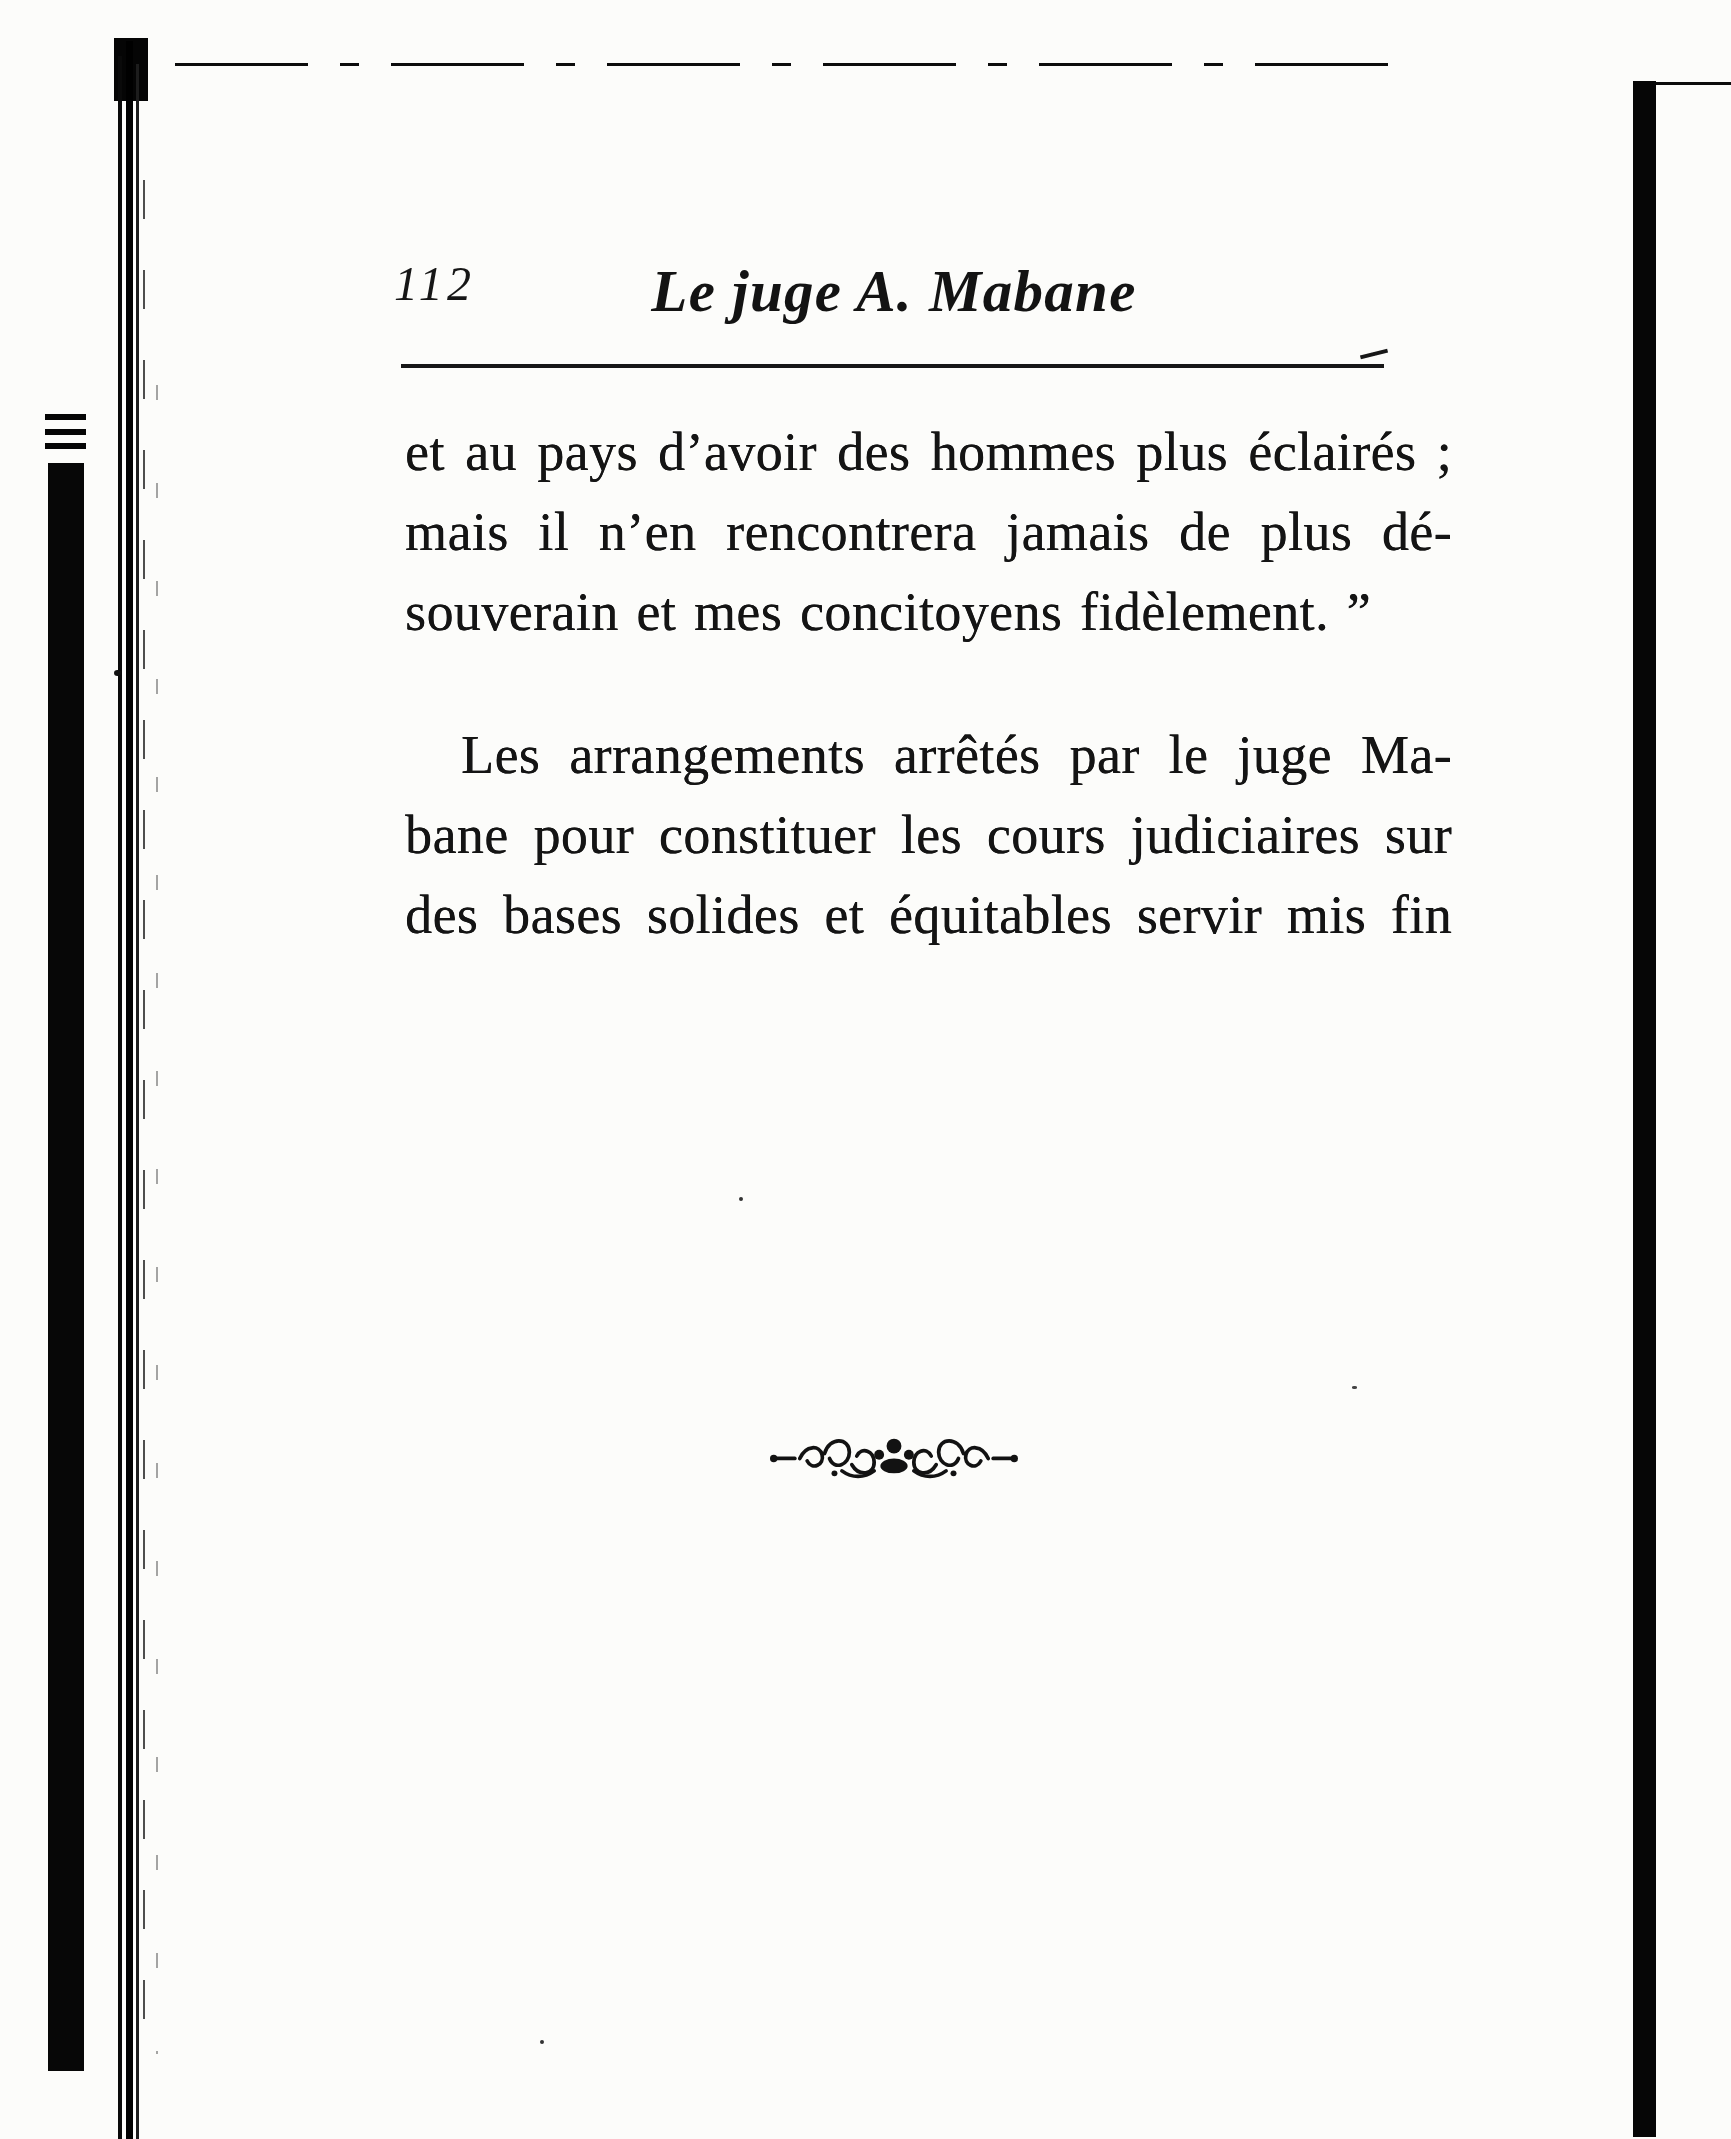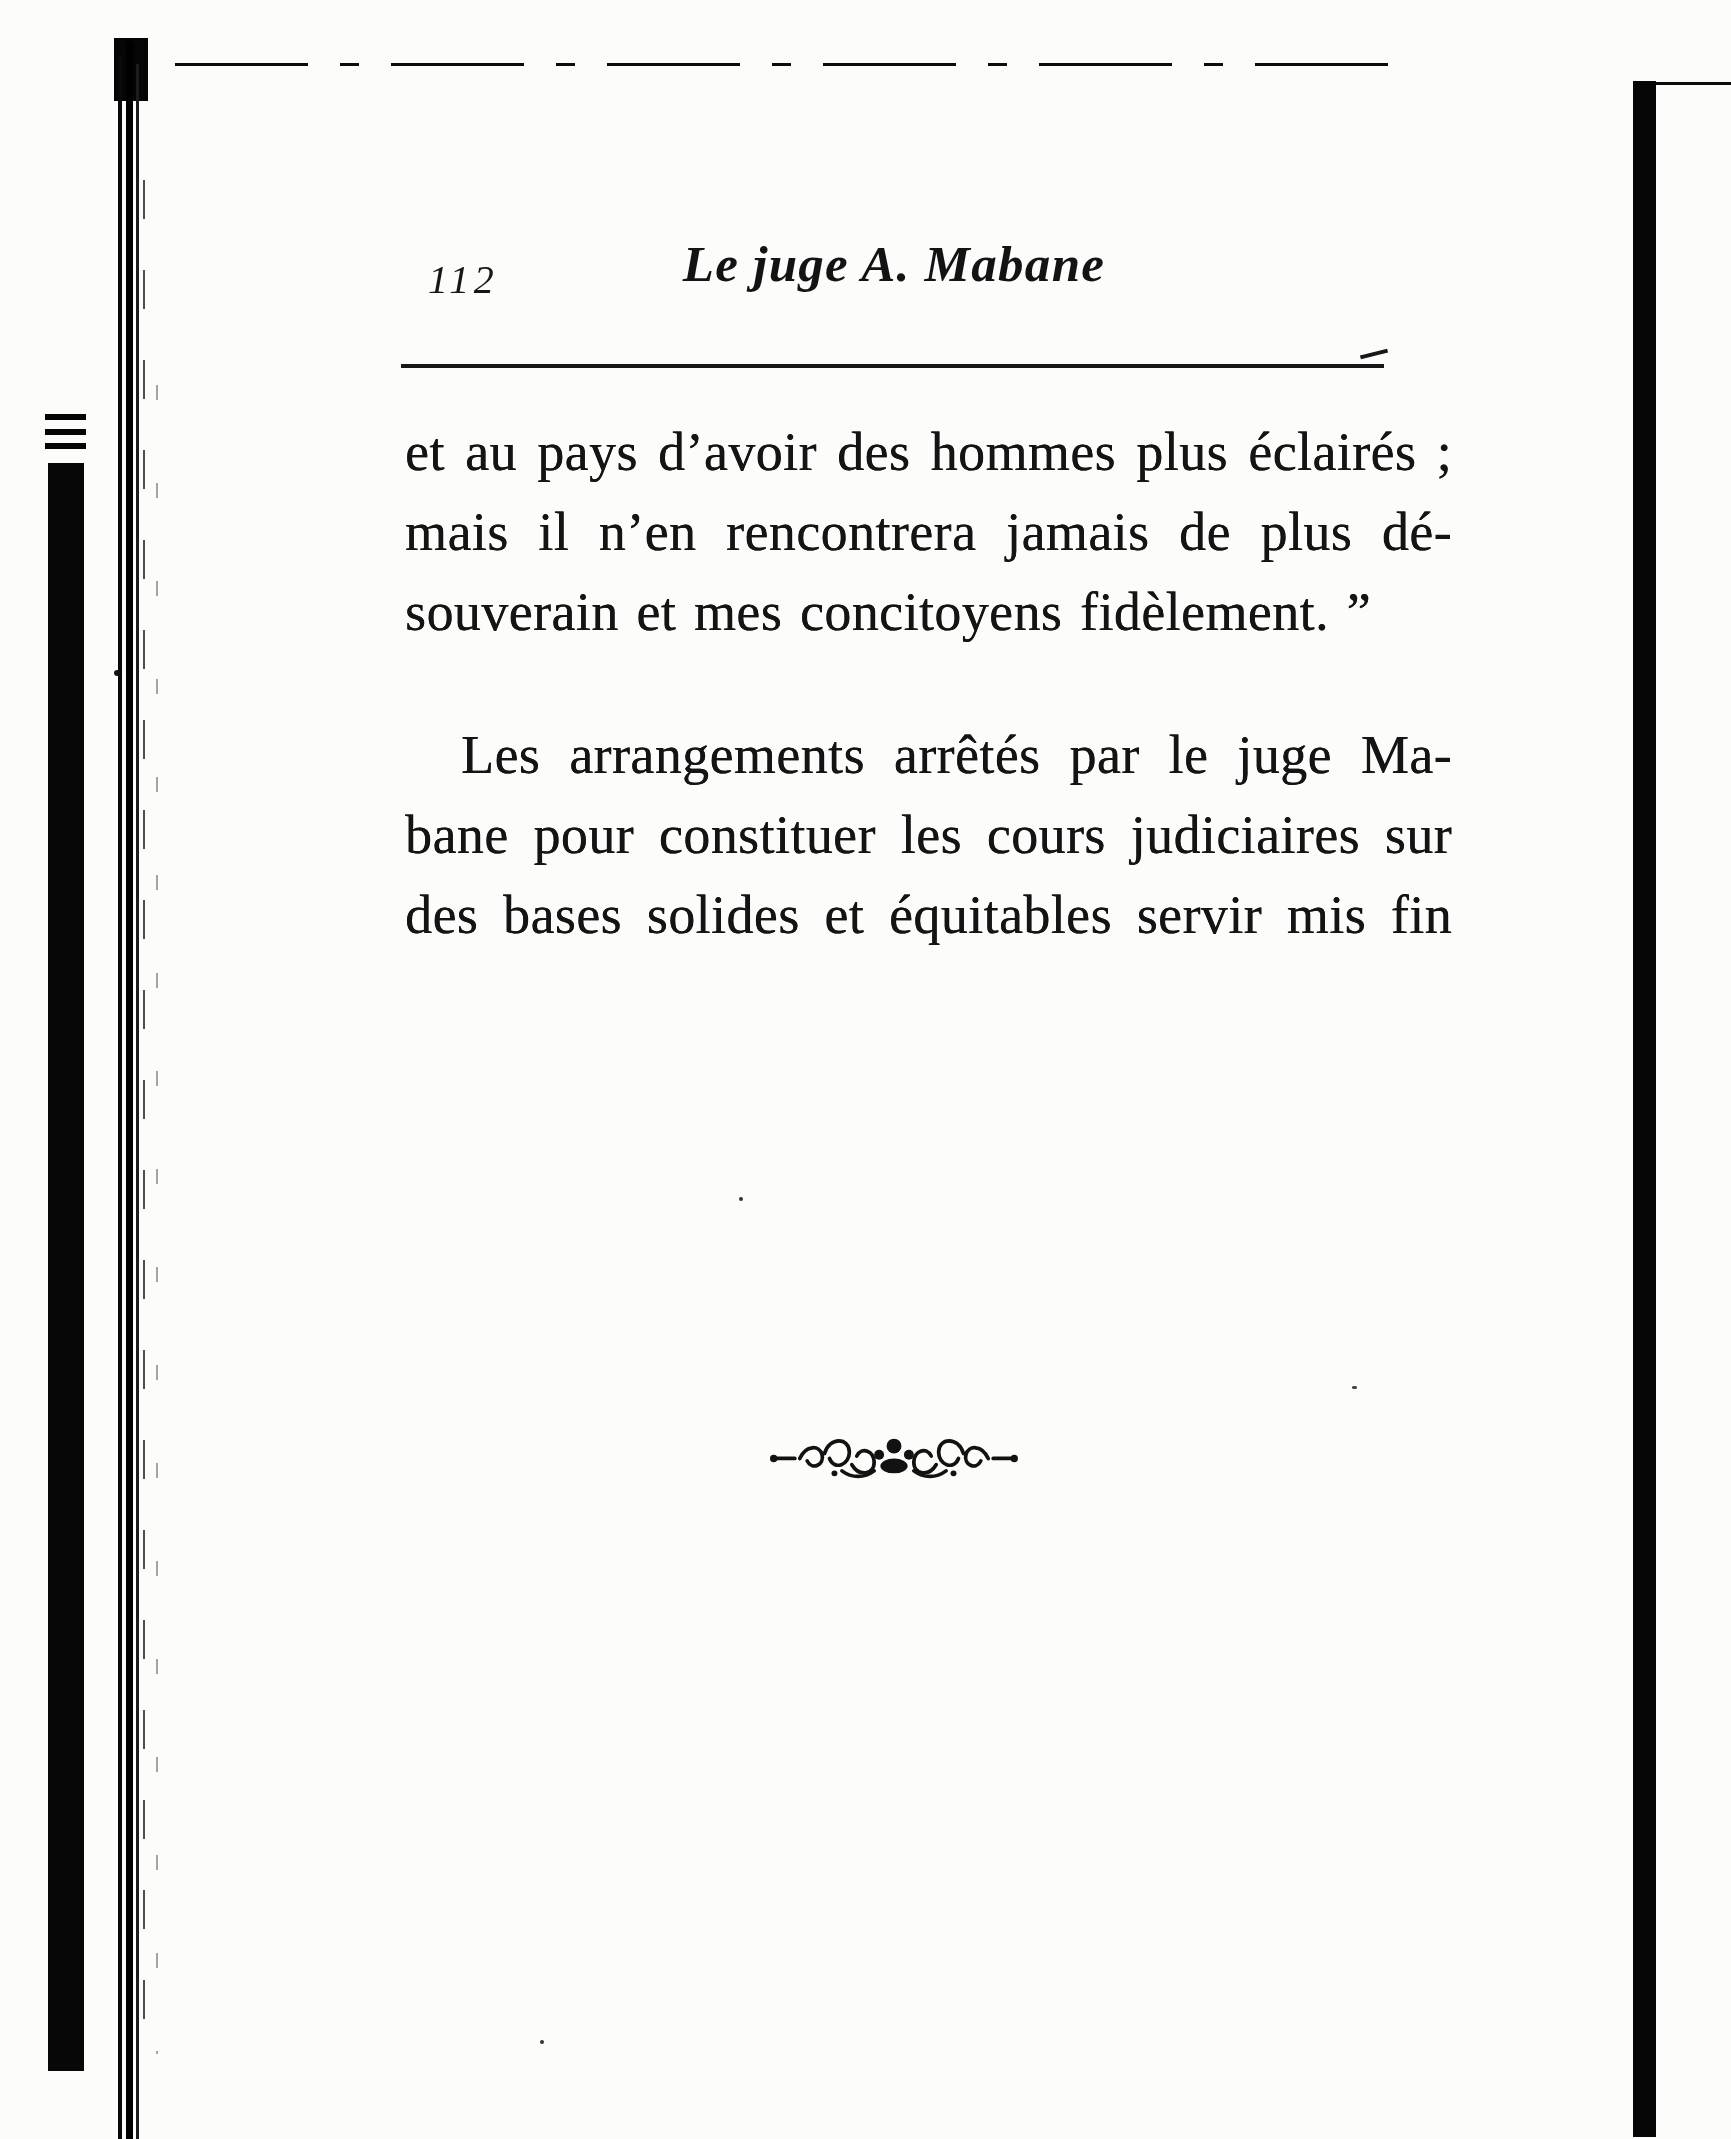--- a/index.html
+++ b/index.html
@@ -44,33 +44,33 @@
   .right-bar { top: 81px; left: 1633px; width: 23px; height: 2056px; background: #060606; }
   .dot { border-radius: 50%; background: #111; }
   .dot-a { top: 670px; left: 114px; width: 6.8px; height: 6px; }
   .dot-b { top: 1197px; left: 739px; width: 3.9px; height: 3.9px; background:#333; }
   .dot-c { top: 1386px; left: 1352px; width: 5.1px; height: 3px; background:#444; border-radius: 40%; }
   .dot-d { top: 2040px; left: 540px; width: 3.9px; height: 3.9px; background:#333; }
 
   
   .page-number {
     position: absolute;
-    top: 256px; left: 428px;
+    top: 256px; left: 394px;
     font-style: italic;
-    font-size: 40px;
+    font-size: 48px;
     letter-spacing: 4.3px;
     color: #161616;
   }
   .running-head {
     position: absolute;
-    top: 235px; left: 402px; width: 984px;
+    top: 257px; left: 402px; width: 984px;
     text-align: center;
     font-style: italic;
     font-weight: 600;
-    font-size: 51px;
+    font-size: 59px;
     letter-spacing: 1.3px;
     color: #131313;
   }
   .header-rule {
     position: absolute;
     top: 364px; left: 401px; width: 983px; height: 4.3px;
     background: #171717;
   }
   .rule-tick {
     top: 352px; left: 1360px; width: 28px; height: 3.9px;

